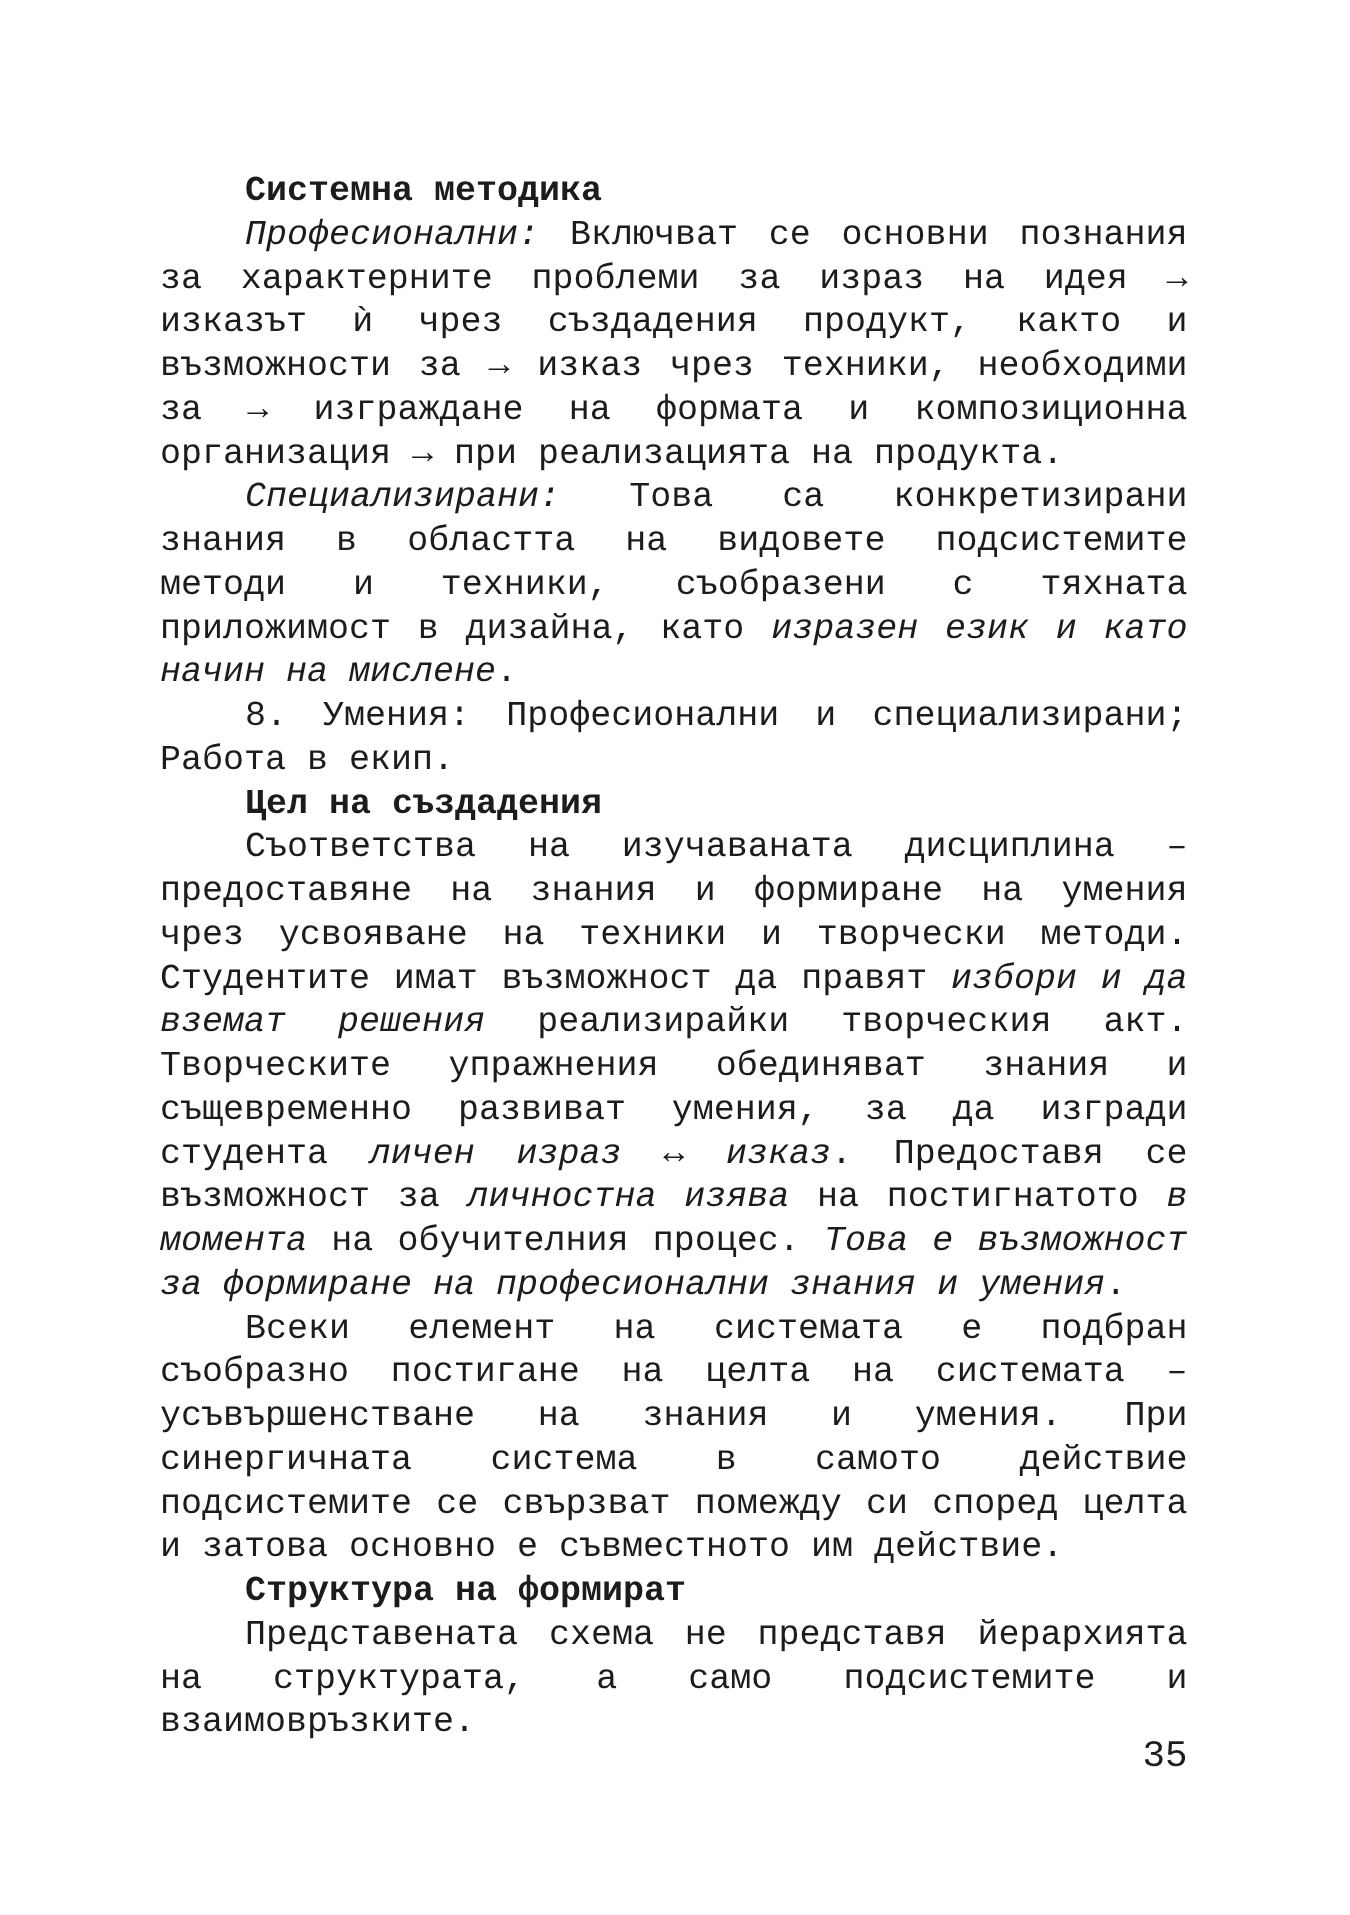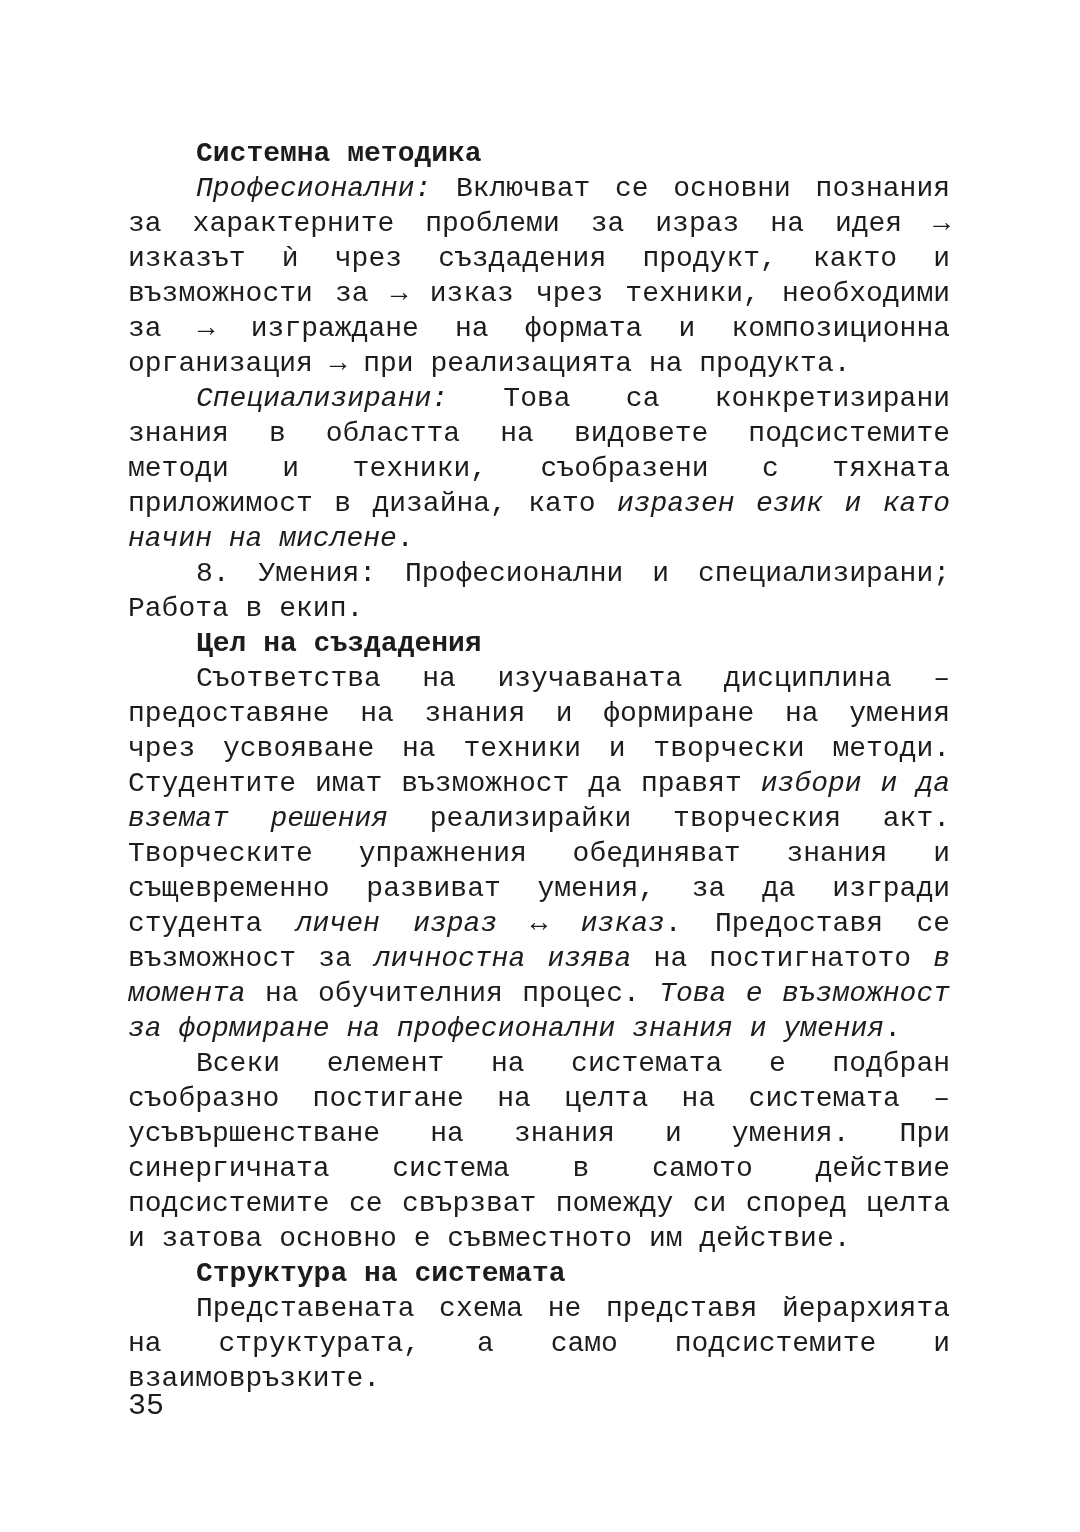--- a/index.html
+++ b/index.html
@@ -38,34 +38,34 @@
       font-style: italic;
     }
     .bold {
       font-weight: 700;
     }
     .page-number {
       position: absolute;
       left: 128px;
       top: 1388px;
       width: 822px;
-      text-align: left;
+      text-align: right;
       font-size: 30px;
       line-height: 36px;
     }
   </style>
 </head>
 <body>
 
 <div class="page">
   <div class="content">
       <p class="heading"><span class="bold">Системна методика</span></p>
       <p class="body-para"><span class="italic">Професионални:</span><span> Включват се основни познания за характерните проблеми за израз на идея → изказът ѝ чрез създадения продукт, както и възможности за → изказ чрез техники, необходими за → изграждане на формата и композиционна организация → при реализацията на продукта.</span></p>
       <p class="body-para"><span class="italic">Специализирани:</span><span> Това са конкретизирани знания в областта на видовете подсистемите методи и техники, съобразени с тяхната приложимост в дизайна, като </span><span class="italic">изразен език и като начин на мислене</span><span>.</span></p>
       <p class="body-para"><span>8. Умения: Професионални и специализирани; Работа в екип.</span></p>
       <p class="heading"><span class="bold">Цел на създадения</span></p>
       <p class="body-para"><span>Съответства на изучаваната дисциплина – предоставяне на знания и формиране на умения чрез усвояване на техники и творчески методи. Студентите имат възможност да правят </span><span class="italic">избори и да вземат решения</span><span> реализирайки творческия акт. Творческите упражнения обединяват знания и същевременно развиват умения, за да изгради студента </span><span class="italic">личен израз ↔ изказ</span><span>. Предоставя се възможност за </span><span class="italic">личностна изява</span><span> на постигнатото </span><span class="italic">в момента</span><span> на обучителния процес. </span><span class="italic">Това е възможност за формиране на професионални знания и умения</span><span>.</span></p>
       <p class="body-para"><span>Всеки елемент на системата е подбран съобразно постигане на целта на системата – усъвършенстване на знания и умения. При синергичната система в самото действие подсистемите се свързват помежду си според целта и затова основно е съвместното им действие.</span></p>
-      <p class="heading"><span class="bold">Структура на системата</span></p>
+      <p class="heading"><span class="bold">Структура на формират</span></p>
       <p class="body-para"><span>Представената схема не представя йерархията на структурата, а само подсистемите и взаимовръзките.</span></p>
     </div>
   <div class="page-number">35</div>
 </div>
 
 </body></html>

